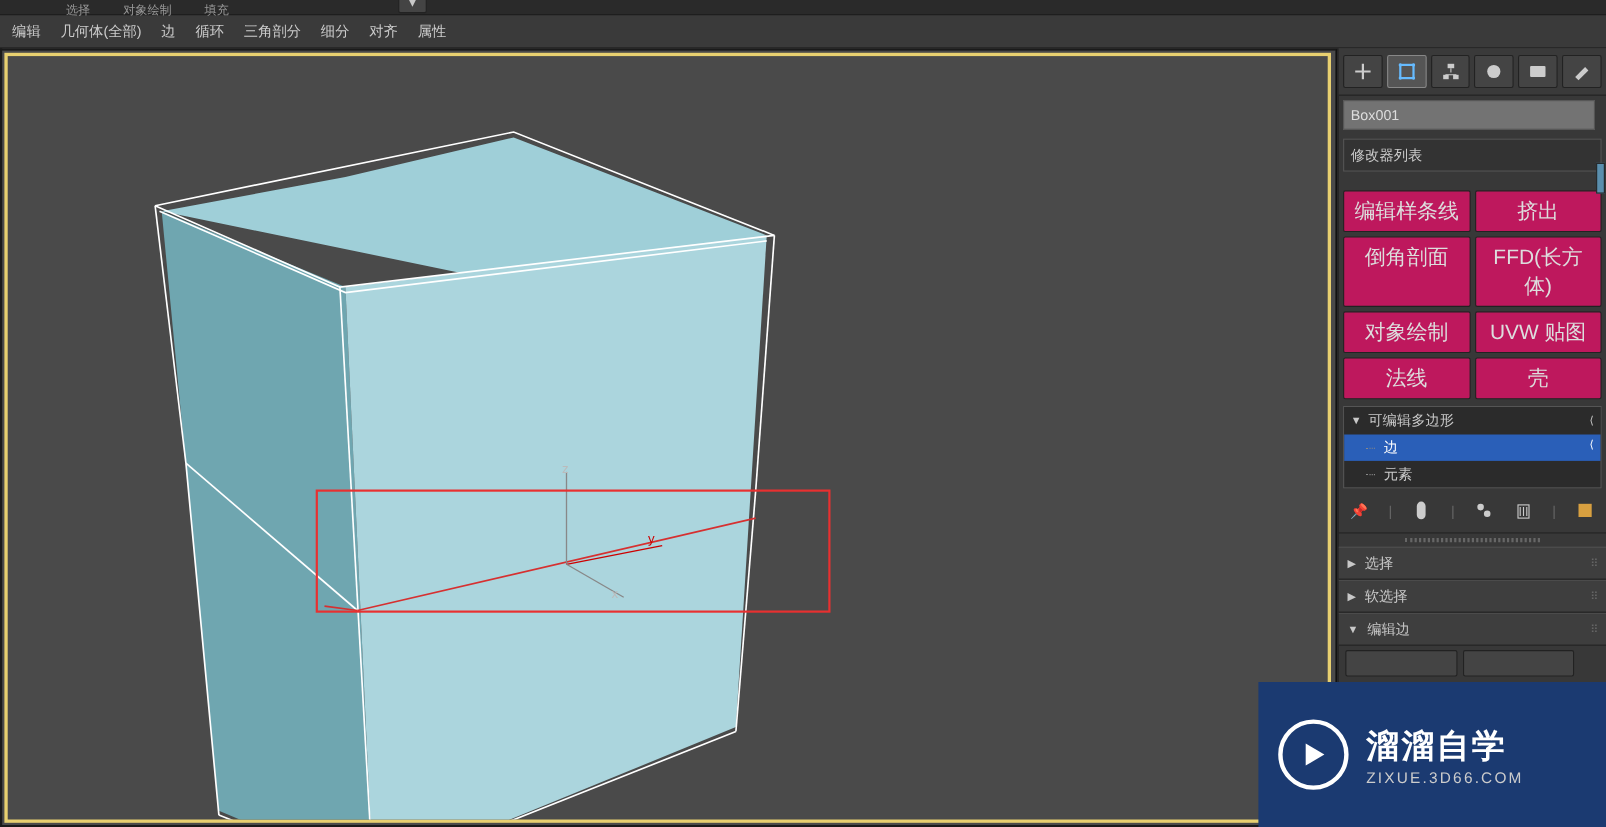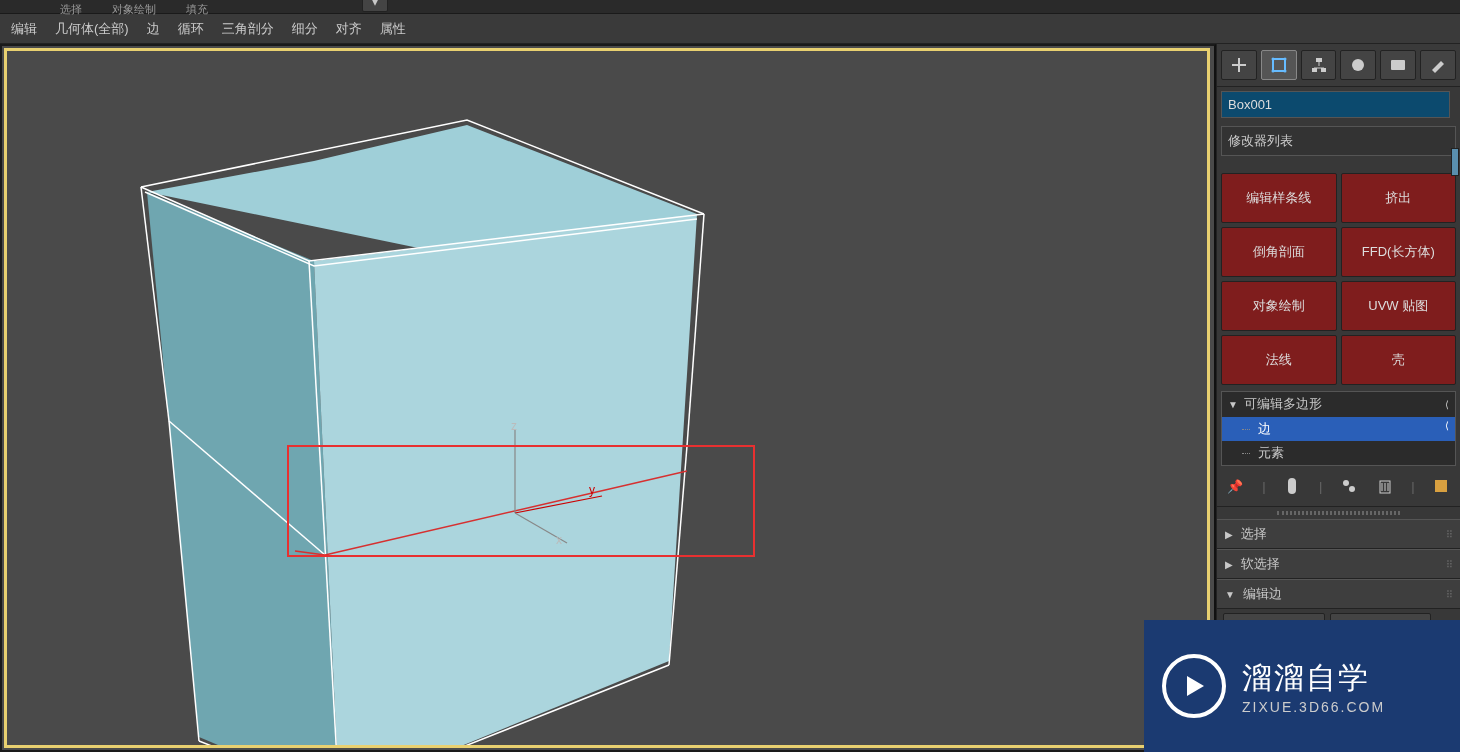--- a/index.html
+++ b/index.html
@@ -10,45 +10,45 @@
 .ribbon-iconbtn{width:26px;height:22px;margin-left:8px;background:#444;border:1px solid #222;border-radius:2px;display:flex;align-items:center;justify-content:center;cursor:pointer}
 .main-area{display:flex;height:calc(100% - 44px)}
 .viewport{flex:1;background:#4a4a4a;border:2px solid #1a1a1a;position:relative;overflow:hidden;border-right:2px solid #111}
 .viewport-inner{position:absolute;top:2px;left:2px;right:4px;bottom:2px;border:3px solid #e8d070}
 .gizmo-z{position:absolute;left:8px;top:-2px;color:#bbb;font-size:12px}
 .red-annot{position:absolute;left:280px;top:394px;width:468px;height:112px;border:2px solid #e83030;pointer-events:none}
 .right-panel{width:244px;background:#383838;border-left:1px solid #222;display:flex;flex-direction:column;font-size:13px}
 .tabstrip{display:flex;padding:6px 4px;gap:4px;background:#3a3a3a;border-bottom:1px solid #222}
 .tab-icon{width:36px;height:30px;border:1px solid #222;background:#444;border-radius:2px;display:flex;align-items:center;justify-content:center;cursor:pointer}
 .tab-icon.active{background:#555;border-color:#888}
-.name-input{width:calc(100% - 14px);margin:4px 4px;padding:5px 6px;background:#0c4a6e;border:1px solid #555;color:#ddd;font-size:13px}
+.name-input{width:calc(100% - 14px);margin:4px 4px;padding:5px 6px;background:#737373;border:1px solid #555;color:#ddd;font-size:13px}
 .color-swatch{position:absolute;right:1px;width:8px;height:28px;background:#5a8fae;border:1px solid #222;top:104px}
 .modifier-select{width:calc(100% - 8px);margin:4px 4px 17px;padding:5px 6px;background:#333;border:1px solid #555;color:#ccc;font-size:13px}
 .modbtn-grid{display:grid;grid-template-columns:1fr 1fr;gap:4px;padding:0 4px 6px}
-.modbtn{padding:15px 4px;background:#7f1d1d;border:1px solid #222;border-radius:2px;text-align:center;font-size:13px;color:#ddd;cursor:pointer}
+.modbtn{padding:5px 4px;background:#be185d;border:1px solid #222;border-radius:2px;text-align:center;font-size:19px;color:#ddd;cursor:pointer}
 .stack{border:1px solid #555;margin:0 4px;background:#2b2b2b;height:136px;position:relative}
 .stack-header{display:flex;align-items:center;padding:3px 6px;background:#2b2b2b;border-bottom:1px solid transparent;font-size:13px}
 .stack-header .arrow{margin-right:6px;font-size:10px}
 .stack-item{padding:3px 20px 3px 36px;font-size:13px;color:#ccc;cursor:pointer;position:relative}
 .stack-item::before{content:"";position:absolute;left:20px;top:50%;width:8px;height:1px;border-top:1px dotted #888}
 .stack-item.sel{background:#2a5fb8;color:#fff}
 .stack-tools{display:flex;gap:18px;padding:10px 10px;align-items:center;border-bottom:1px solid #222}
 .stack-tool{width:20px;height:20px;cursor:pointer;display:flex;align-items:center;justify-content:center}
 .stack-handle{height:6px;margin:4px 60px;border-top:2px dotted #666;border-bottom:2px dotted #666}
 .rollout{border-top:1px solid #555}
 .rollout-head{display:flex;align-items:center;padding:5px 8px;background:#3e3e3e;font-size:13px;cursor:pointer;border-bottom:1px solid #222;position:relative}
 .rollout-head .arrow{margin-right:8px;font-size:10px}
 .rollout-head .dots{position:absolute;right:6px;color:#666;font-size:10px;letter-spacing:1px}
 .edit-body{padding:4px 6px;display:grid;grid-template-columns:1fr 1fr 18px;gap:5px;align-items:center}
 .edit-btn{padding:5px 2px;background:#444;border:1px solid #222;border-radius:2px;text-align:center;font-size:13px;color:#ddd;cursor:pointer;min-height:24px}
 .chk{width:14px;height:14px;background:#333;border:1px solid #777;cursor:pointer}
 .watermark{position:absolute;right:-2px;bottom:0;width:318px;height:132px;background:#1b3a71;display:flex;align-items:center;padding:0 18px;gap:16px}
 .wm-icon{width:64px;height:64px;border:4px solid #fff;border-radius:50%;display:flex;align-items:center;justify-content:center;color:#fff}
 .wm-text{display:flex;flex-direction:column;color:#fff}
-.wm-big{font-size:30px;font-weight:normal;letter-spacing:2px}
+.wm-big{font-size:30px;font-weight:bold;letter-spacing:2px}
 .wm-small{font-size:14px;letter-spacing:2px;color:#ccc}
 </style>
 </head>
 <body>
 
 <div class="top-menu">
   <span>选择</span>
   <span>对象绘制</span>
   <span>填充</span>
 </div>

